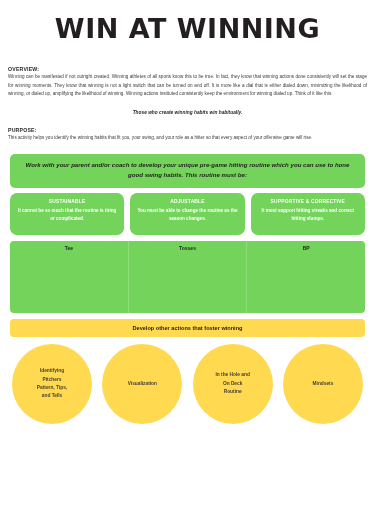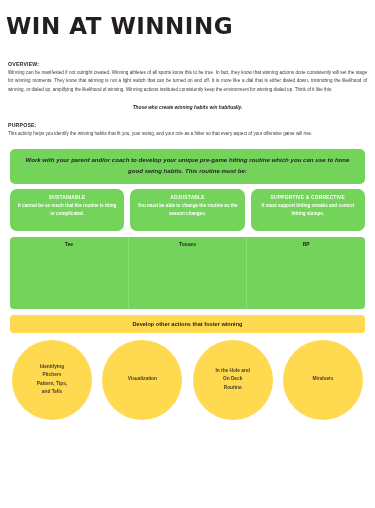--- a/index.html
+++ b/index.html
@@ -11,24 +11,24 @@
     overflow:hidden;
   }
   .page{
     width:375px;height:508px;
     box-sizing:border-box;
     padding:0 6px;
     position:relative;
   }
   
   .title{
-    text-align:left;
+    text-align:center;
     font-family:"DejaVu Sans",sans-serif;
     font-weight:bold;
-    font-size:23px;
+    font-size:27px;
     letter-spacing:0.5px;
     color:#231f20;
     margin:14px 0 0 0;
     line-height:1.1;
   }
   
   .sec-head{
     font-size:5.2px;
     font-weight:bold;
     letter-spacing:0.2px;

